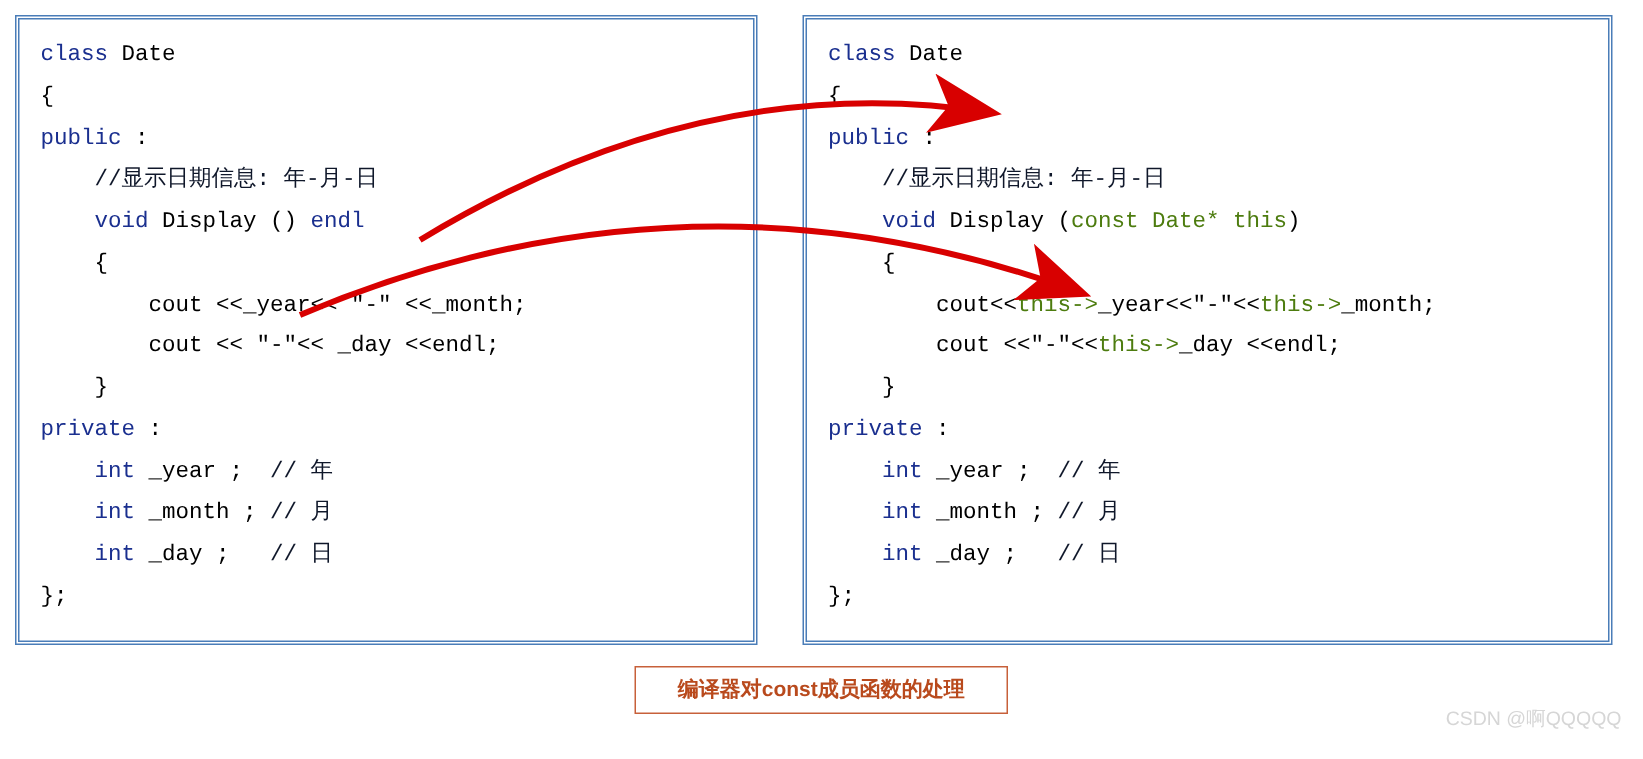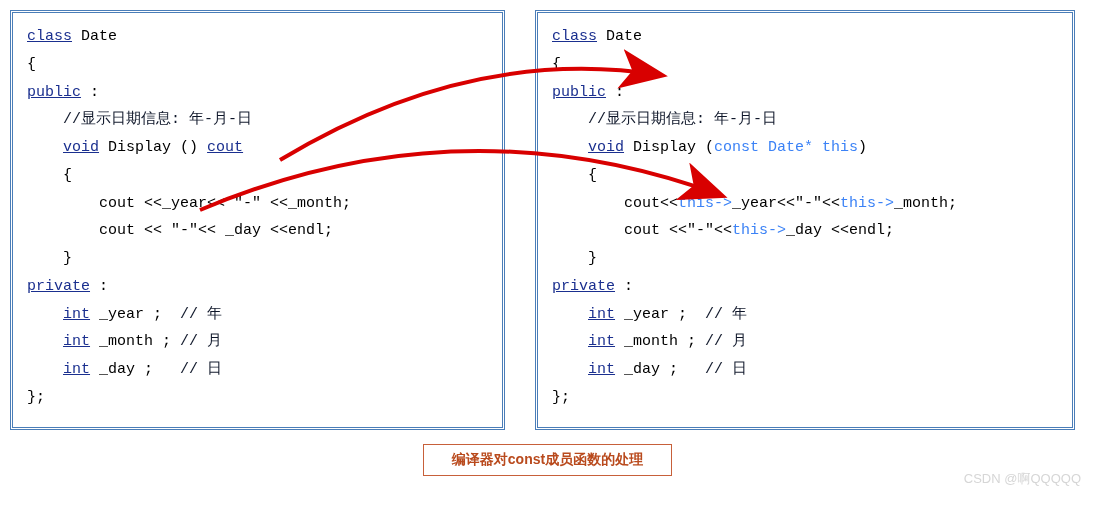--- a/index.html
+++ b/index.html
@@ -21,23 +21,23 @@
   .code-box {
     border: 3px double #4a7db8;
     padding: 10px 14px;
     line-height: 1.85;
     white-space: pre;
     color: #000;
     box-sizing: border-box;
   }
   .left-box { width: 495px; height: 420px; }
   .right-box { width: 540px; height: 420px; }
-  .kw { color: #1a2f8f; text-decoration: underline; }
+  .kw { color: #1a2f8f; }
   .comment { color: #0f172a; }
-  .const-kw { color: #3b82f6; }
+  .const-kw { color: #4d7c0f; }
   .caption-box {
     margin: 14px auto 0;
     width: fit-content;
     border: 1px solid #c7603a;
     padding: 6px 28px;
     color: #b94a1d;
     font-family: "Microsoft YaHei", sans-serif;
     font-size: 14px;
     font-weight: bold;
   }
@@ -57,21 +57,21 @@
 </style>
 </head>
 <body>
 
 <div class="container">
 
 <div class="code-box left-box"><span class="kw">class</span><span> Date</span>
 <span>{</span>
 <span class="kw">public</span><span> :</span>
 <span class="comment">    //显示日期信息: 年-月-日</span>
-<span>    </span><span class="kw">void</span><span> Display () </span><span class="kw">cout</span>
+<span>    </span><span class="kw">void</span><span> Display () </span><span class="kw">endl</span>
 <span>    {</span>
 <span>        cout &lt;&lt;_year&lt;&lt; "-" &lt;&lt;_month;</span>
 <span>        cout &lt;&lt; "-"&lt;&lt; _day &lt;&lt;endl;</span>
 <span>    }</span>
 <span class="kw">private</span><span> :</span>
 <span>    </span><span class="kw">int</span><span> _year ;  </span><span class="comment">// 年</span>
 <span>    </span><span class="kw">int</span><span> _month ; </span><span class="comment">// 月</span>
 <span>    </span><span class="kw">int</span><span> _day ;   </span><span class="comment">// 日</span>
 <span>};</span></div>
 

